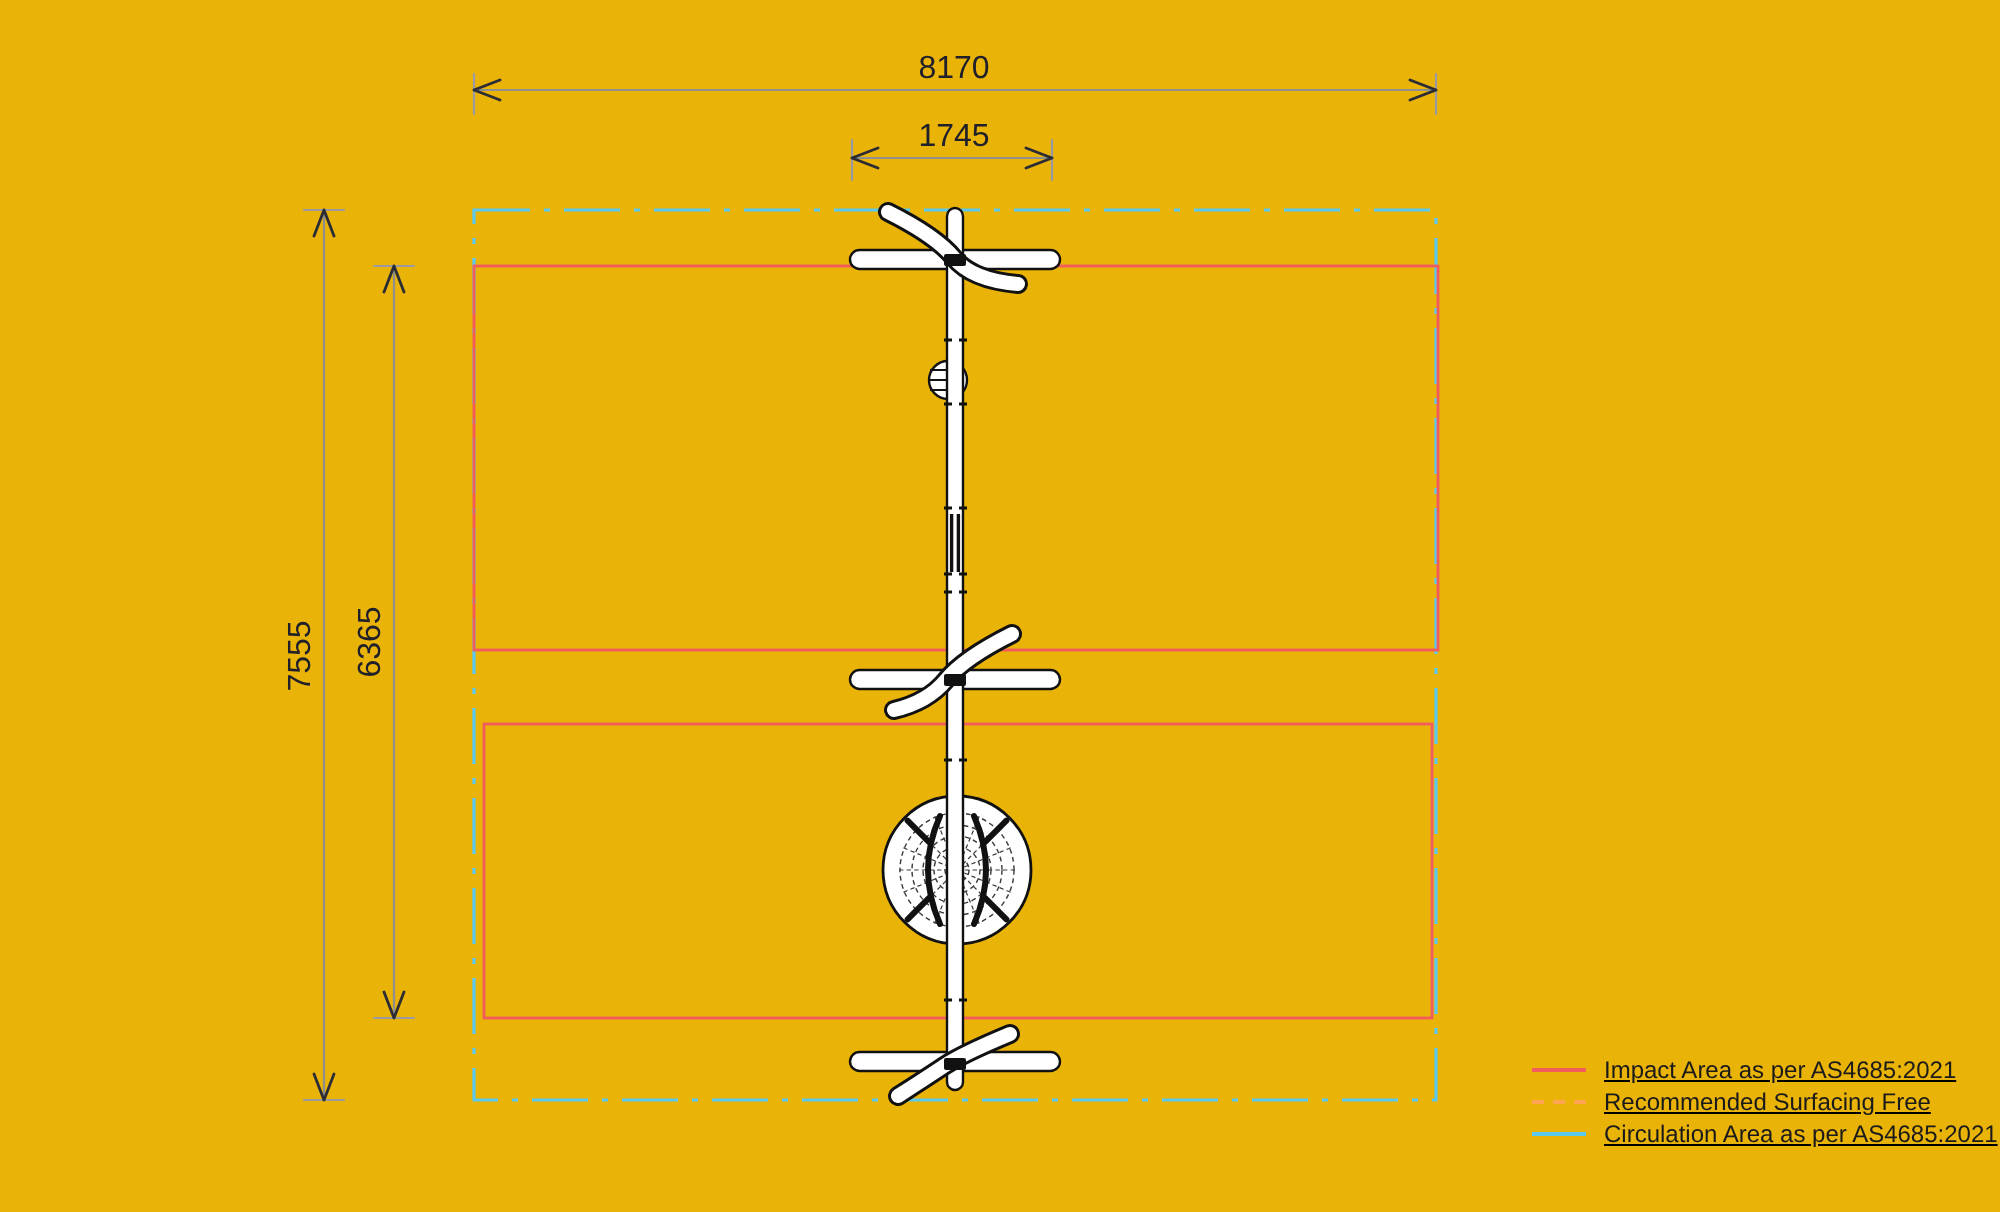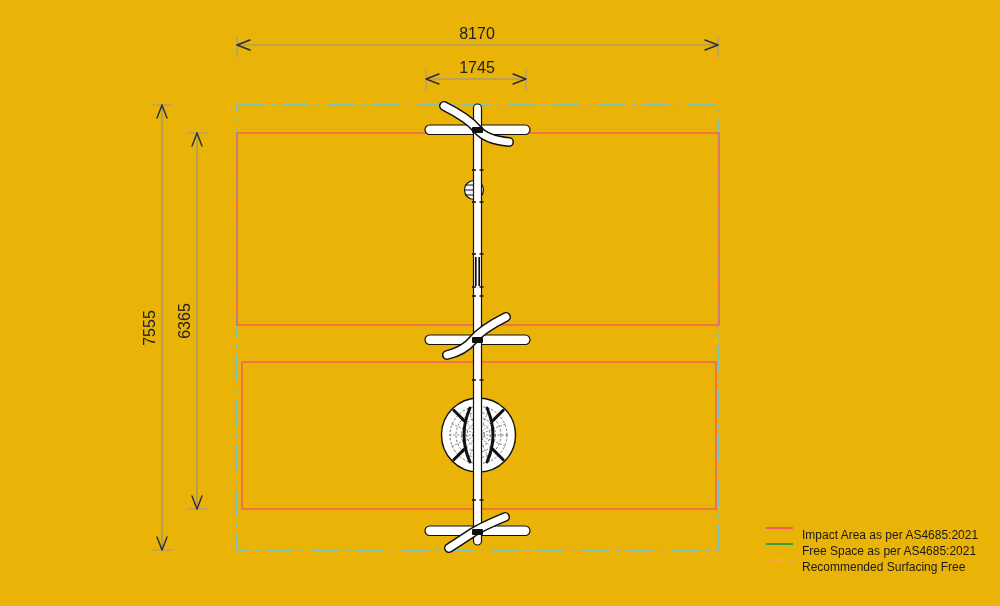--- a/index.html
+++ b/index.html
@@ -2,21 +2,21 @@
 <html><head>
 <meta charset="utf-8">
 <style>
   html,body{margin:0;padding:0;background:#ffffff;}
   .canvas{position:relative;width:1000px;height:606px;background:#eab308;overflow:hidden;
           font-family:"Liberation Sans",sans-serif;}
   svg text{font-family:"Liberation Sans",sans-serif;fill:#20202a;}
   .dim-text{font-size:16px;}
   
   .legend{position:absolute;left:766px;top:527px;}
-  .legend-row{display:flex;height:16px;}
+  .legend-row{display:flex;align-items:center;height:16px;text-decoration:underline;}
   .legend-swatch{display:inline-block;width:27px;height:0;margin-right:9px;}
   .sw-impact{border-top:2px solid #F25C5C;}
   .sw-free{border-top:2px solid #3E9B3E;}
   .sw-surf{border-top:2px dashed #FFA552;}
   .sw-circ{border-top:2px solid #5BC9EE;}
   .legend-label{font-size:12px;color:#1a1a1a;white-space:nowrap;line-height:16px;}
 </style>
 </head>
 <body>
 
@@ -130,22 +130,22 @@
   </g>
 </svg>
 
 
 <div class="legend">
   <div class="legend-row">
     <span class="legend-swatch sw-impact"></span>
     <span class="legend-label">Impact Area as per AS4685:2021</span>
   </div>
   <div class="legend-row">
-    <span class="legend-swatch sw-free"></span>
-    <span class="legend-label">Free Space as per AS4685:2021</span>
+    <span class="legend-swatch sw-surf"></span>
+    <span class="legend-label">Recommended Surfacing Free</span>
   </div>
   <div class="legend-row">
-    <span class="legend-swatch sw-surf"></span>
-    <span class="legend-label">Recommended Surfacing Free</span>
+    <span class="legend-swatch sw-circ"></span>
+    <span class="legend-label">Circulation Area as per AS4685:2021</span>
   </div>
 </div>
 
 </div>
 
 </body></html>

